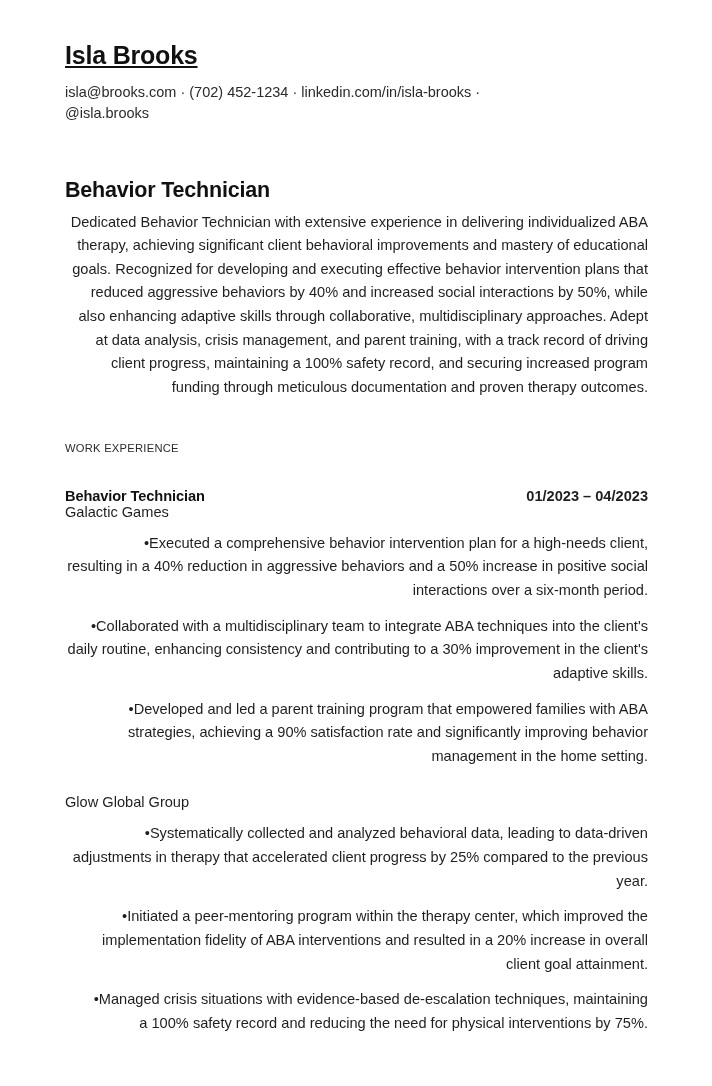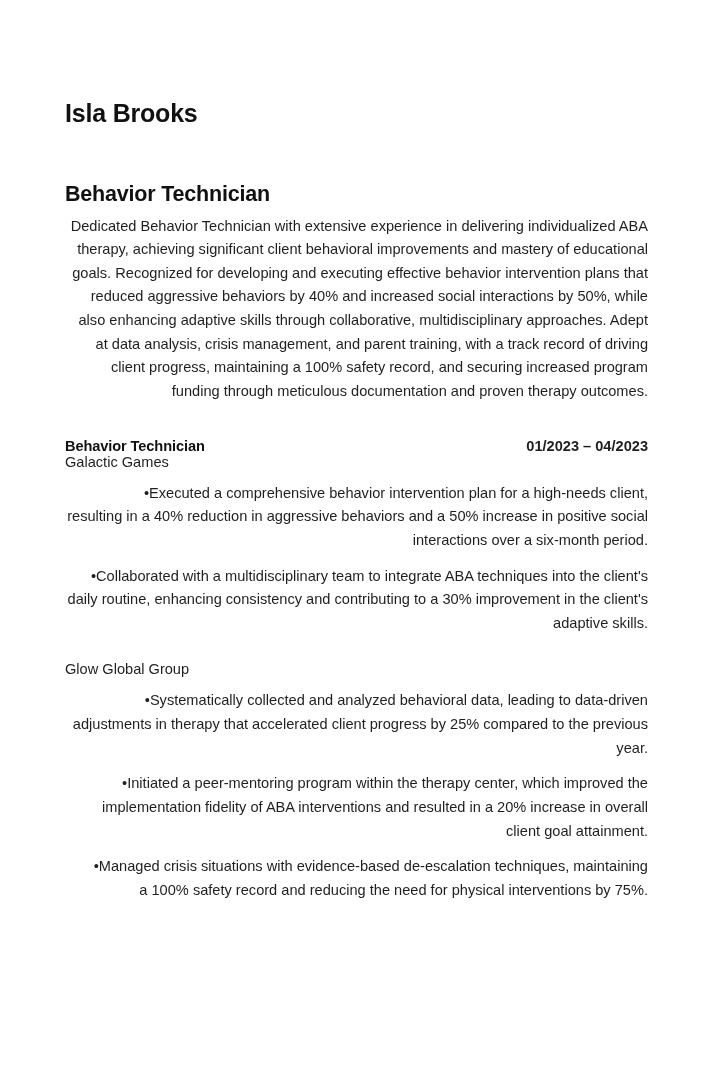--- a/index.html
+++ b/index.html
@@ -30,22 +30,23 @@
     width: 583px;
   }
 
   
   .name {
     font-size: 25px;
     font-weight: bold;
     letter-spacing: -0.2px;
     line-height: 1.1;
     margin: 0;
-    padding-top: 100px;
+    padding-top: 42px;
     color: #111111;
+    text-decoration: underline;
   }
   .contact-line {
     margin-top: 12px;
     font-size: 14.5px;
     line-height: 1.45;
     color: #2a2a2a;
     max-width: 500px;
   }
   .contact-item {
     white-space: nowrap;
@@ -133,35 +134,40 @@
   }
 </style>
 </head>
 <body>
 
 <div class="page">
   <div class="content">
 
     <h1 class="name">Isla Brooks</h1>
 
+    <div class="contact-line">
+      <span class="contact-item">isla@brooks.com</span><span class="contact-sep">·</span><span class="contact-item">(702) 452-1234</span><span class="contact-sep">·</span><span class="contact-item">linkedin.com/in/isla-brooks</span><span class="contact-sep">·</span><span class="contact-item">@isla.brooks</span>
+    </div>
 
     <h2 class="headline">Behavior Technician</h2>
 
     <div class="summary">Dedicated Behavior Technician with extensive experience in delivering individualized ABA therapy, achieving significant client behavioral improvements and mastery of educational goals. Recognized for developing and executing effective behavior intervention plans that reduced aggressive behaviors by 40% and increased social interactions by 50%, while also enhancing adaptive skills through collaborative, multidisciplinary approaches. Adept at data analysis, crisis management, and parent training, with a track record of driving client progress, maintaining a 100% safety record, and securing increased program funding through meticulous documentation and proven therapy outcomes.</div>
 
+    <div class="section-label">WORK EXPERIENCE</div>
 
     <div class="job first">
       <div class="job-head">
         <span class="job-title">Behavior Technician</span>
         <span class="job-dates">01/2023 – 04/2023</span>
       </div>
       <div class="job-company">Galactic Games</div>
       <ul class="bullets">
         <li class="bullet"><span class="dot">•</span><span>Executed a comprehensive behavior intervention plan for a high-needs client, resulting in a 40% reduction in aggressive behaviors and a 50% increase in positive social interactions over a six-month period.</span></li>
         <li class="bullet"><span class="dot">•</span><span>Collaborated with a multidisciplinary team to integrate ABA techniques into the client's daily routine, enhancing consistency and contributing to a 30% improvement in the client's adaptive skills.</span></li>
+        <li class="bullet"><span class="dot">•</span><span>Developed and led a parent training program that empowered families with ABA strategies, achieving a 90% satisfaction rate and significantly improving behavior management in the home setting.</span></li>
       </ul>
     </div>
 
     <div class="job">
       <div class="job-company">Glow Global Group</div>
       <ul class="bullets">
         <li class="bullet"><span class="dot">•</span><span>Systematically collected and analyzed behavioral data, leading to data-driven adjustments in therapy that accelerated client progress by 25% compared to the previous year.</span></li>
         <li class="bullet"><span class="dot">•</span><span>Initiated a peer-mentoring program within the therapy center, which improved the implementation fidelity of ABA interventions and resulted in a 20% increase in overall client goal attainment.</span></li>
         <li class="bullet"><span class="dot">•</span><span>Managed crisis situations with evidence-based de-escalation techniques, maintaining a 100% safety record and reducing the need for physical interventions by 75%.</span></li>
       </ul>

